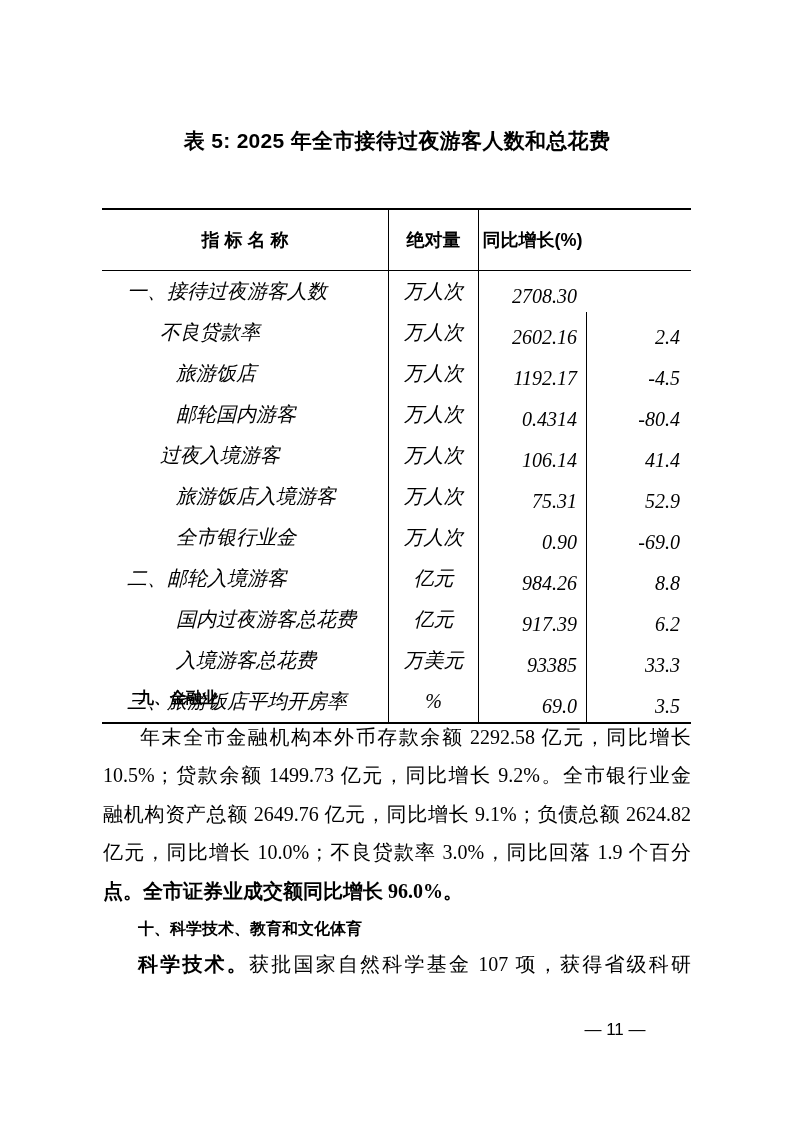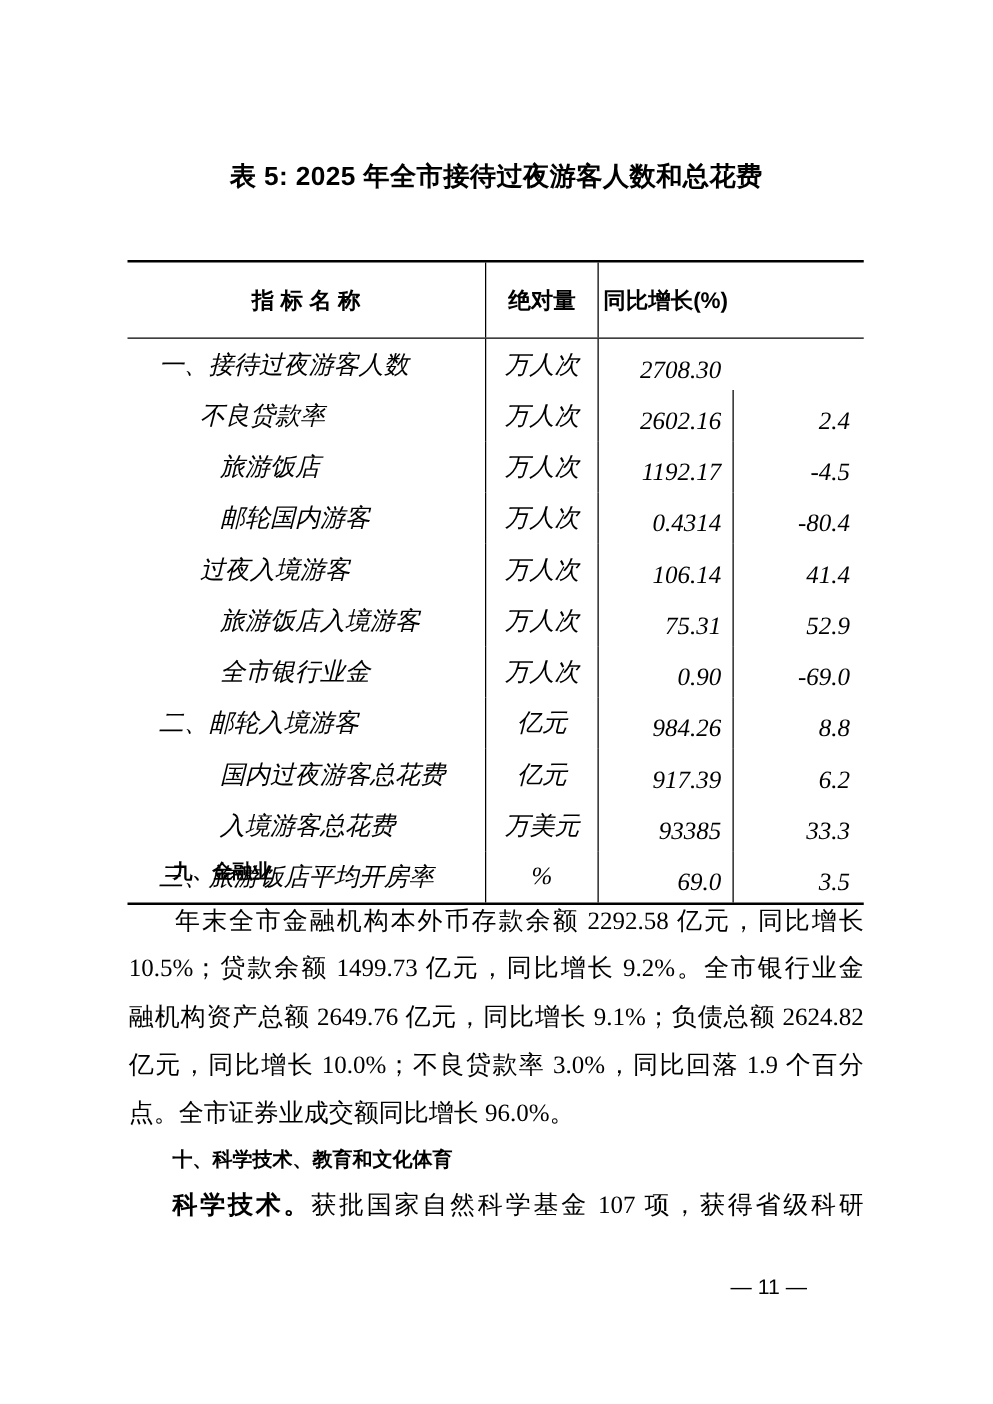--- a/index.html
+++ b/index.html
@@ -188,21 +188,21 @@
         </div>
     </div>
   </div>
 
   <div class="sec-head" style="top:686px;">九、金融业</div>
 
   <div class="pl first" style="top:724px;">年末全市金融机构本外币存款余额 2292.58 亿元，同比增长</div>
   <div class="pl" style="top:762px;">10.5%；贷款余额 1499.73 亿元，同比增长 9.2%。全市银行业金</div>
   <div class="pl" style="top:801px;">融机构资产总额 2649.76 亿元，同比增长 9.1%；负债总额 2624.82</div>
   <div class="pl" style="top:839px;">亿元，同比增长 10.0%；不良贷款率 3.0%，同比回落 1.9 个百分</div>
-  <div class="pl last" style="top:878px;">点。全市证券业成交额同比增长 96.0%。</div>
+  <div class="pl last" style="top:878px;font-weight:bold;">点。全市证券业成交额同比增长 96.0%。</div>
 
   <div class="sec-head" style="top:917px;">十、科学技术、教育和文化体育</div>
 
   <div class="pl" style="top:951px; text-indent:35px;">
     <span class="sci-lead">科学技术。</span><span>获批国家自然科学基金 107 项，获得省级科研</span>
   </div>
 
   <div class="pageno">— 11 —</div>
 
 </div>

